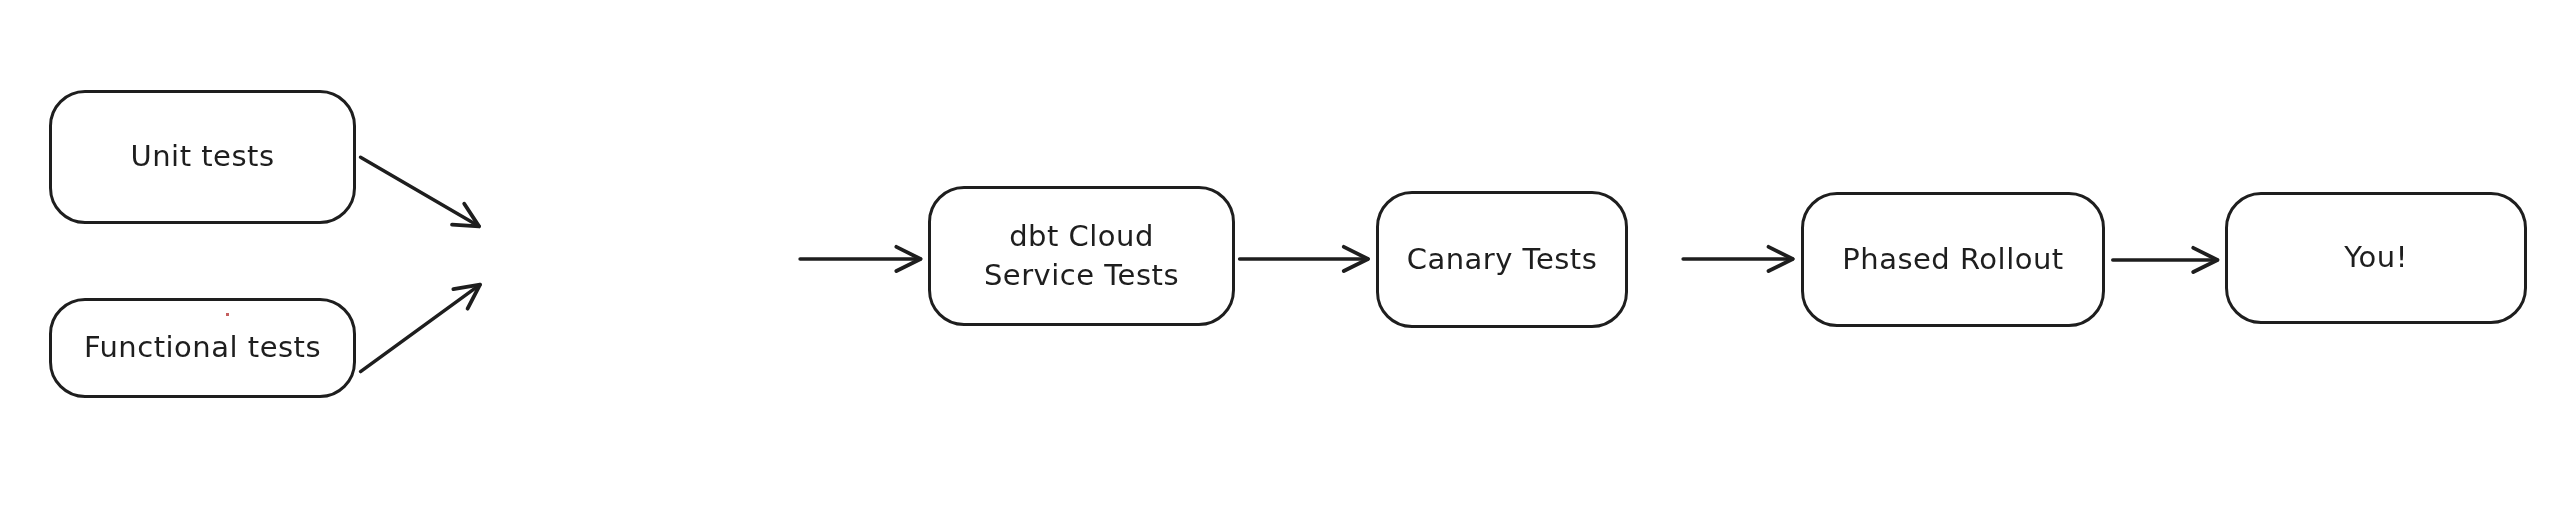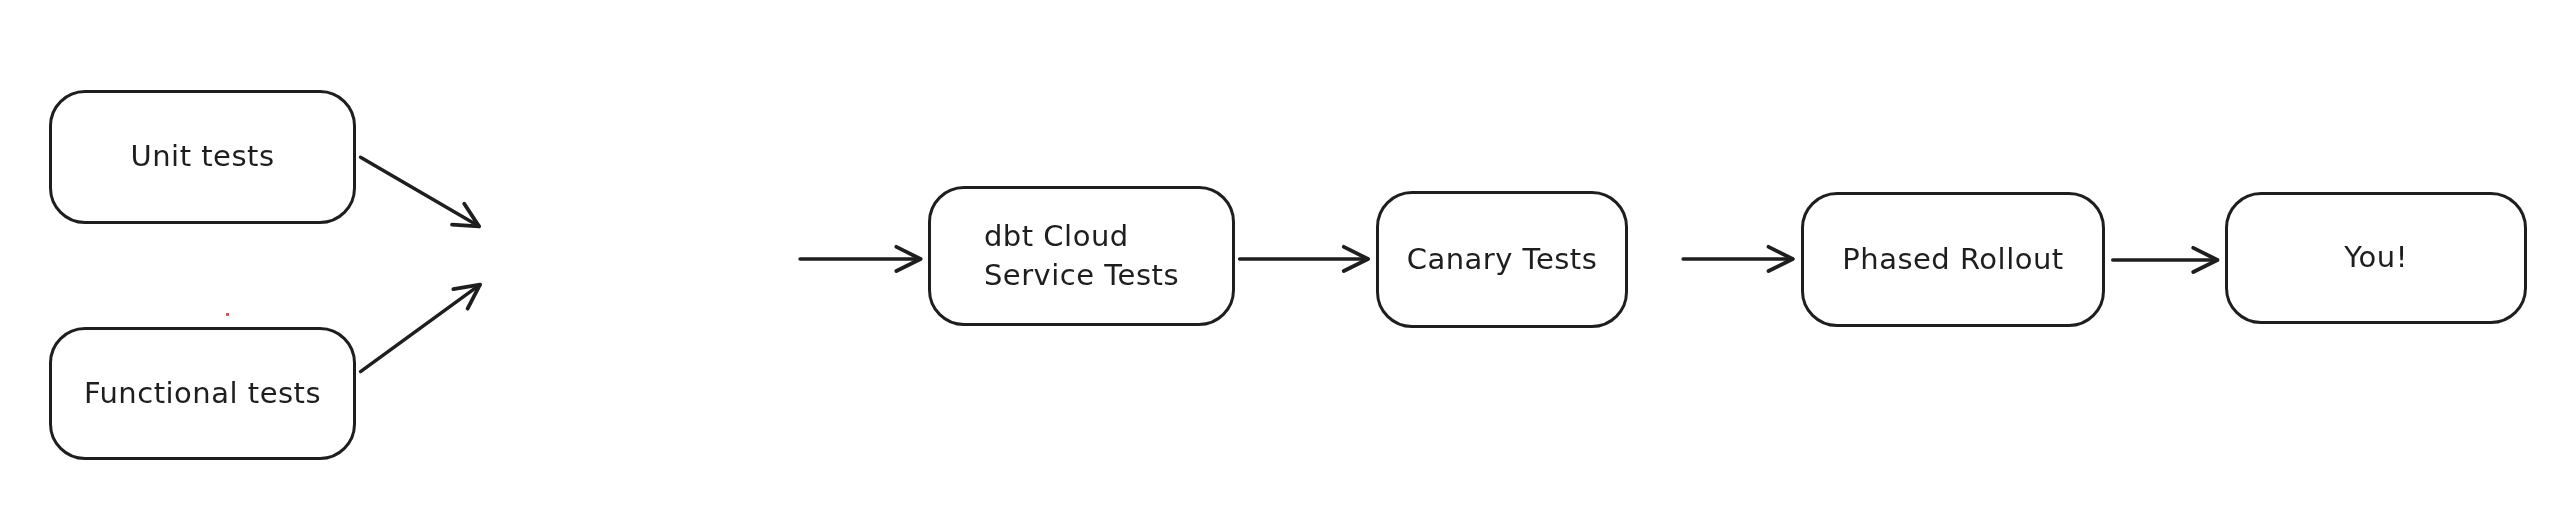--- a/index.html
+++ b/index.html
@@ -25,21 +25,21 @@
   }
   .node {
     position: absolute;
     box-sizing: border-box;
     border: 3.5px solid #1e1e1e;
     border-radius: 36px;
     background: #ffffff;
     display: flex;
     align-items: center;
     justify-content: center;
-    text-align: left;
+    text-align: center;
   }
   .node-label {
     color: #1e1e1e;
     font-size: 29px;
     line-height: 1.35;
     letter-spacing: 0.5px;
     white-space: pre-line;
   }
   .artifact-dot {
     position: absolute;
@@ -66,21 +66,21 @@
     <path d="M810,262 L932,262" fill="none" stroke="#1e1e1e" stroke-width="3.5" stroke-linecap="round" marker-end="url(#ah)"></path>
     <path d="M1255,262 L1385,262" fill="none" stroke="#1e1e1e" stroke-width="3.5" stroke-linecap="round" marker-end="url(#ah)"></path>
     <path d="M1704,262 L1815,262" fill="none" stroke="#1e1e1e" stroke-width="3.5" stroke-linecap="round" marker-end="url(#ah)"></path>
     <path d="M2139,263 L2245,263" fill="none" stroke="#1e1e1e" stroke-width="3.5" stroke-linecap="round" marker-end="url(#ah)"></path>
   </svg>
 
   <div class="node" style="left:49px; top:90px; width:307px; height:134px;">
     <span class="node-label">Unit tests</span>
   </div>
 
-  <div class="node" style="left:49px; top:298px; width:307px; height:133px;margin-top:29px;">
+  <div class="node" style="left:49px; top:298px; width:307px; height:100px;">
     <span class="node-label">Functional tests</span>
   </div>
 
 
   <div class="node" style="left:928px; top:186px; width:307px; height:140px;">
     <span class="node-label">dbt Cloud
 Service Tests</span>
   </div>
 
   <div class="node" style="left:1376px; top:191px; width:252px; height:137px;">

